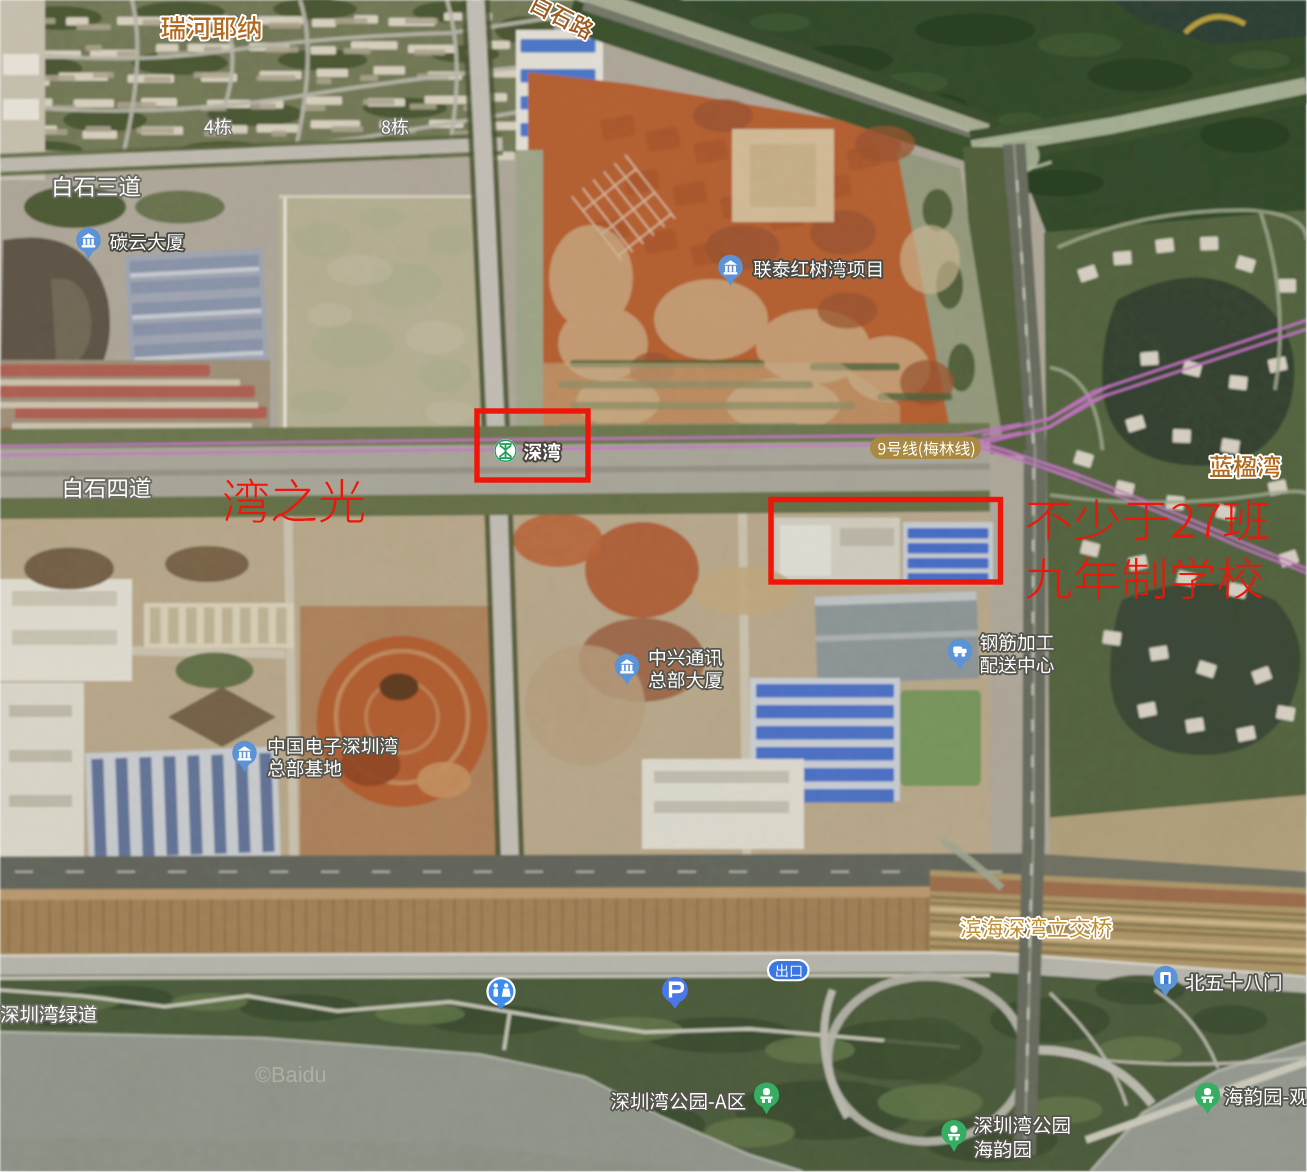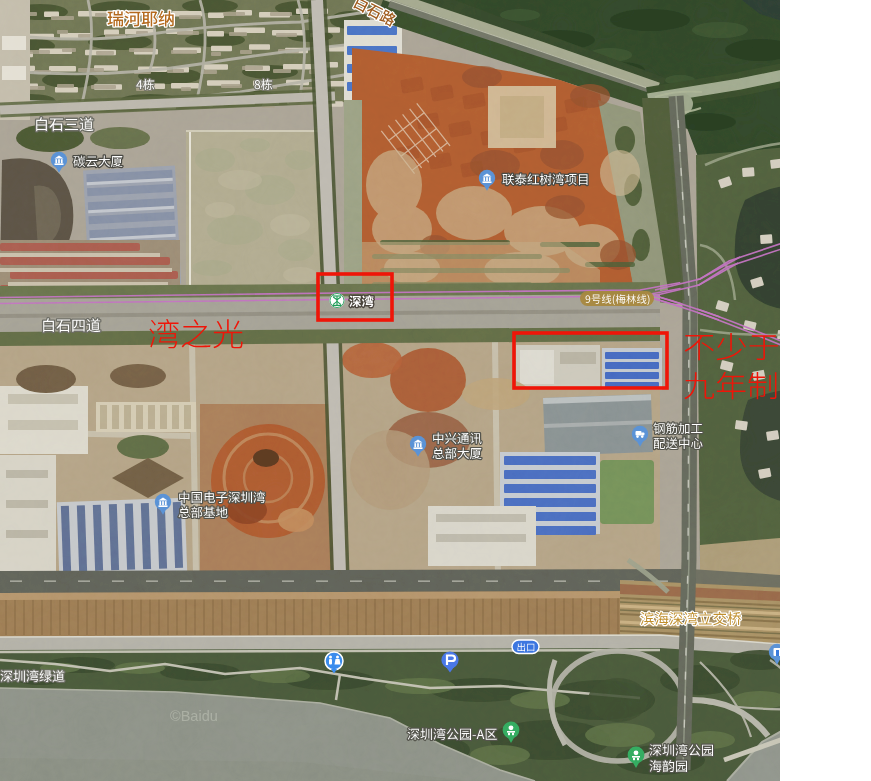--- a/index.html
+++ b/index.html
@@ -1,15 +1,15 @@
 <!DOCTYPE html>
 <html><head><meta charset="utf-8"><title>map</title>
 <style>html,body{margin:0;padding:0;background:#fff}
 body{font-family:"Liberation Sans",sans-serif}
-#map{width:780px;height:781px;overflow:hidden;position:relative}</style>
+#map{width:871px;height:781px;overflow:hidden;position:relative}</style>
 </head><body>
 
 <div id="map">
 <svg width="871" height="781" viewBox="0 0 871 781">
 <defs>
 <filter id="soft" x="-5%" y="-5%" width="110%" height="110%">
           <feGaussianBlur stdDeviation="0.7"></feGaussianBlur>
         </filter>
 <filter id="soft2" x="-20%" y="-20%" width="140%" height="140%">
           <feGaussianBlur stdDeviation="1.6"></feGaussianBlur>

